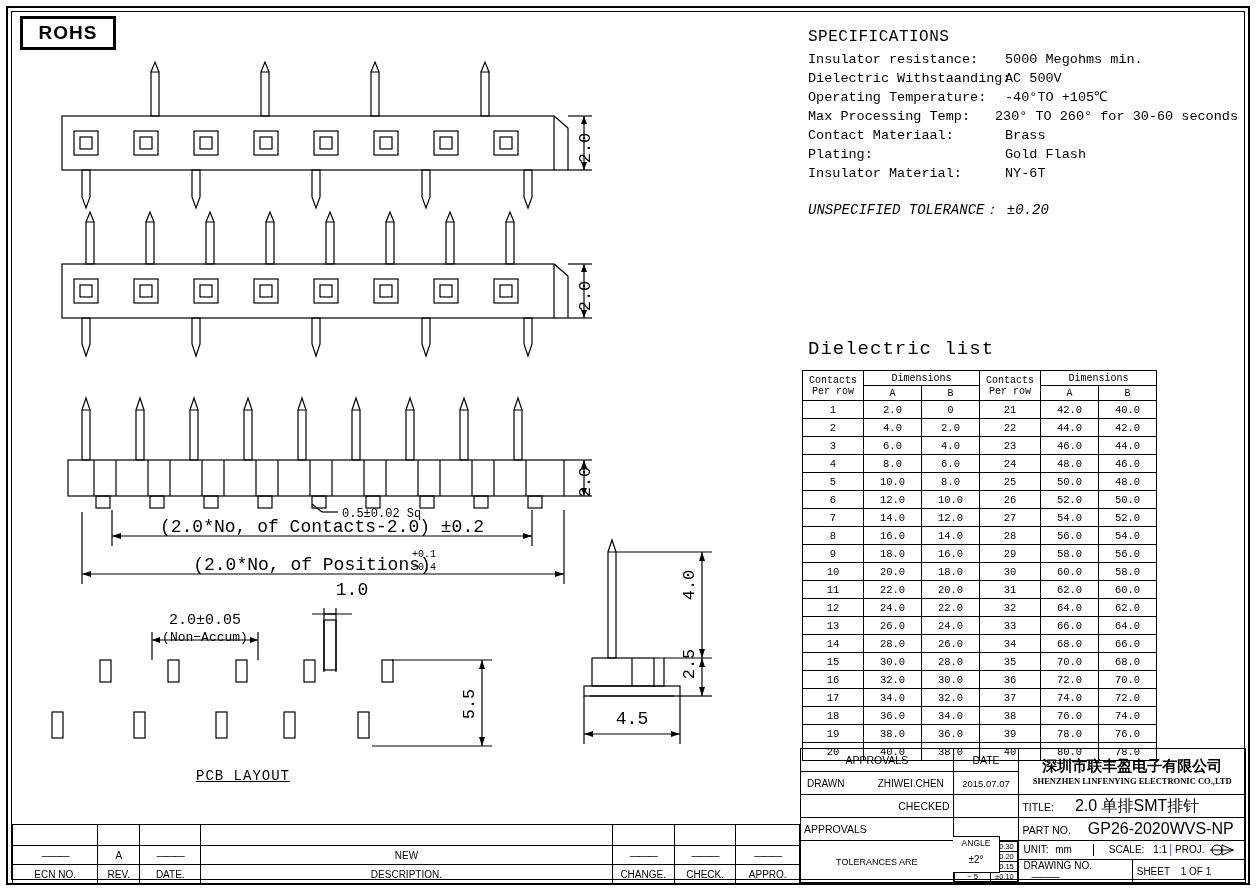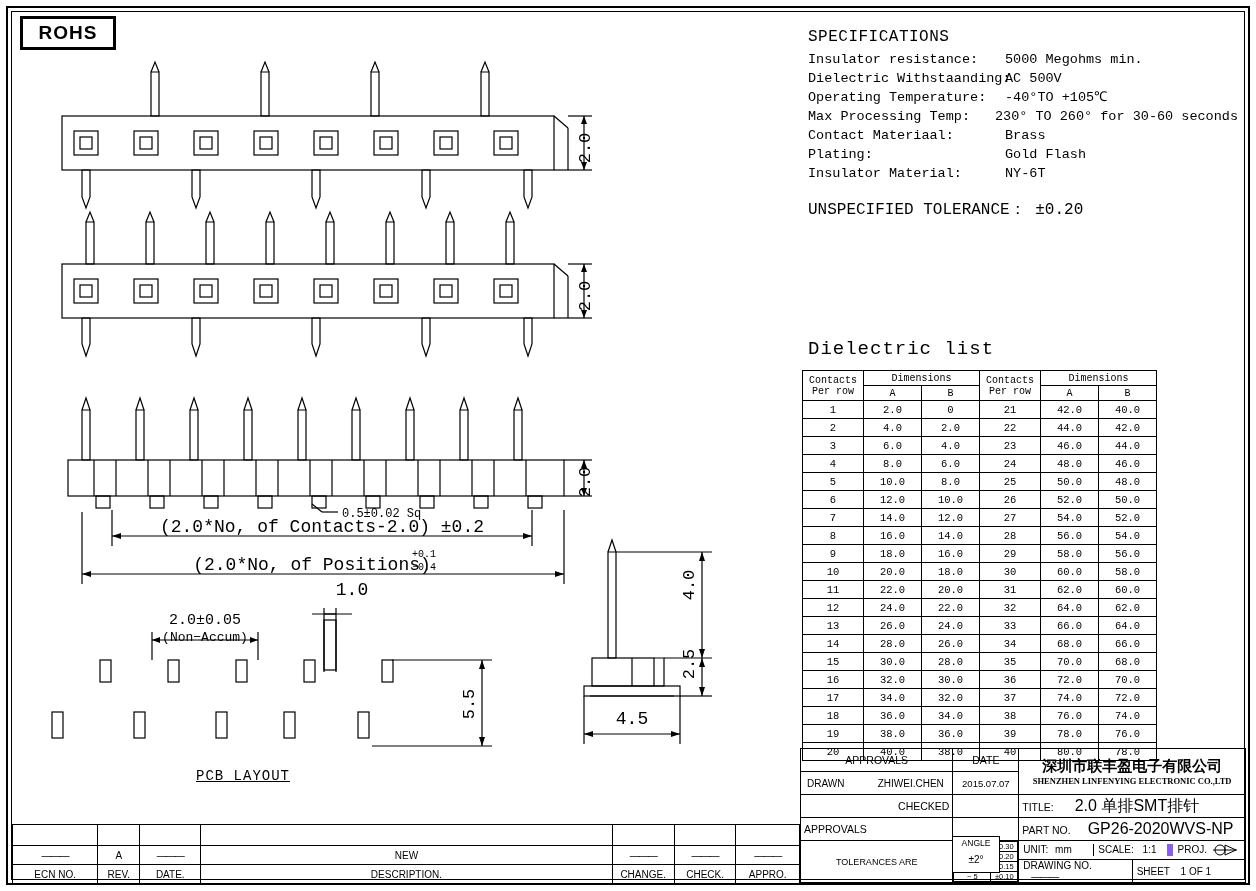--- a/index.html
+++ b/index.html
@@ -10,21 +10,21 @@
 
   
   .rohs{position:absolute;left:20px;top:16px;width:90px;height:28px;border:3px solid #000000;display:flex;align-items:center;justify-content:center;font-family:"Liberation Sans",sans-serif;font-weight:bold;font-size:19px;letter-spacing:1px;background:#fff;}
 
   
   .specs{position:absolute;left:808px;top:28px;width:430px;font-family:"Liberation Mono", monospace;font-size:13.5px;line-height:19px;}
   .specs .title{font-size:16px;margin-bottom:3px;letter-spacing:0.5px;}
   .specs .row{display:flex;}
   .specs .k{width:197px;white-space:nowrap;}
   .specs .v{white-space:nowrap;}
-  .specs .tol{margin-top:18px;font-size:16px;}
+  .specs .tol{margin-top:18px;font-size:14px;font-style:italic;}
 
   
   .dimtitle{position:absolute;left:808px;top:338px;font-family:"Liberation Mono", monospace;font-size:19px;letter-spacing:1px;}
   .dimtable{position:absolute;left:802px;top:370px;border-collapse:collapse;font-family:"Liberation Mono", monospace;font-size:10.5px;}
   .dimtable td,.dimtable th{border:1px solid #000;text-align:center;padding:0;height:17px;font-weight:normal;}
   .dimtable .c-contacts{width:60px;}
   .dimtable .c-ab{width:57px;}
   .dimtable .hdr{height:14px;font-size:10px;}
 
   
@@ -608,21 +608,21 @@
               </table>
         </td>
         <td style="padding:0;">
           <table style="width:100%;border-collapse:collapse;font-size:10px;">
             <tbody>
                   <tr>
               <td style="border:none;border-right:1px solid #000;width:33%;text-align:left;padding-left:4px;">
                 <span>UNIT:</span>
                 <span style="margin-left:4px;">mm</span>
               </td>
-              <td style="border:none;border-right:6px solid #8b5cf6;width:34%;text-align:left;padding-left:4px;">
+              <td style="border:none;border-right:1px solid #8b5cf6;width:34%;text-align:right;padding-left:4px;">
                 <span>SCALE:</span>
                 <span style="margin-left:6px;">1:1</span>
               </td>
               <td style="border:none;text-align:left;padding-left:4px;">
                 <span>PROJ.</span>
                 <svg width="26" height="12" style="vertical-align:middle;margin-left:2px;">
                   <circle cx="8" cy="6" r="5" fill="none" stroke="#000"></circle>
                   <path d="M13 1 L24 6 L13 11 Z" fill="none" stroke="#000"></path>
                   <line x1="1" y1="6" x2="25" y2="6" stroke="#000"></line>
                 </svg>

